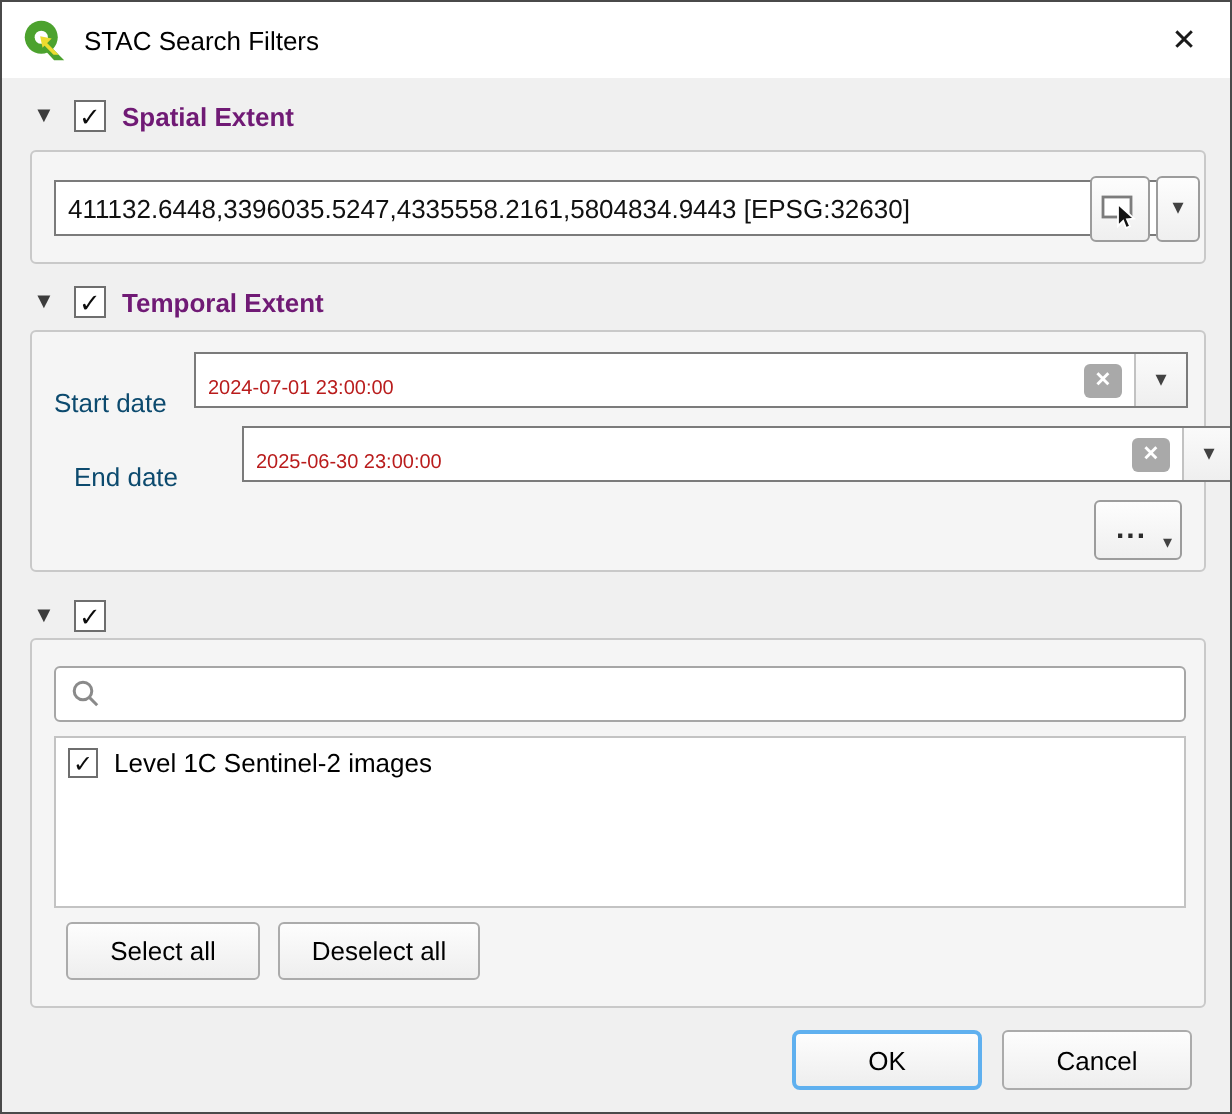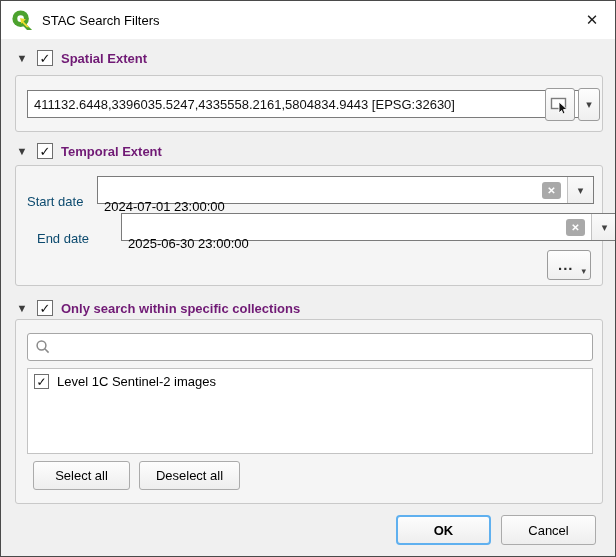--- a/index.html
+++ b/index.html
@@ -78,23 +78,23 @@
   
   .field-label {
     position: absolute; left: 11px; width: 72px; height: 28px;
     font-size: 13px; color: #0c4a6e; line-height: 28px; margin-top: 12px;
   }
   .datefield {
     position: absolute; left: 81px; width: 497px; height: 28px;
     border: 1px solid #7b7b7b; background: #fff;
   }
   .datefield input {
-    position: absolute; left: 0; top: 16px; width: calc(100% - 60px); height: 100%;
+    position: absolute; left: 0; top: 4px; width: calc(100% - 60px); height: 100%;
     border: none; background: transparent; outline: none;
-    font-family: "Liberation Sans", sans-serif; font-size: 13px; color: #000000;
+    font-family: "Liberation Sans", sans-serif; font-size: 10px; color: #b91c1c;
     padding: 0 6px;
   }
   .clear-btn {
     position: absolute; right: 32px; top: 5px; width: 19px; height: 17px;
     background: #a9a9a9; border: none; border-radius: 3px;
     color: #ffffff; font-size: 10px; font-weight: bold; line-height: 17px;
     text-align: center; padding: 0; cursor: default;
     font-family: "Liberation Sans", sans-serif;
   }
   .date-dd {
@@ -155,21 +155,20 @@
   .select-all-btn   { position: absolute; left: 17px;  top: 141px; width: 97px;  height: 29px; }
   .deselect-all-btn { position: absolute; left: 123px; top: 141px; width: 101px; height: 29px; }
 
   
   .ok-btn {
     position: absolute; left: 395px; top: 514px; width: 95px; height: 30px;
     background: linear-gradient(#fdfdfd, #eeeeee);
     border: 2px solid #5fb0ef; border-radius: 4px;
     font-family: "Liberation Sans", sans-serif; font-size: 13px; color: #000;
     cursor: default;
-    font-weight: bold;
   }
   .cancel-btn { position: absolute; left: 500px; top: 514px; width: 95px; height: 30px; }
 </style>
 </head>
 <body>
 
 <div class="dialog">
 
   <div class="titlebar">
     <svg class="logo" viewBox="0 0 24 24">
@@ -237,21 +236,20 @@
       <span class="dots">...</span>
       <span class="mini-dd">▾</span>
     </button>
   </div>
 
   <div class="sec-header" style="top:297px;">
     <span class="expander">▼</span>
     <span class="checkbox">
         <span>✓</span>
       </span>
-    <span class="sec-label">Only search within specific collections</span>
   </div>
 
   <div class="group" style="top:318px; height:185px;">
     <div class="searchbox">
       <svg width="16" height="16" viewBox="0 0 16 16">
         <circle cx="6.5" cy="6.5" r="4.4" fill="none" stroke="#8a8a8a" stroke-width="1.5"></circle>
         <line x1="9.8" y1="9.8" x2="13.6" y2="13.6" stroke="#8a8a8a" stroke-width="1.5"></line>
       </svg>
       <input placeholder="" style="">
     </div>

